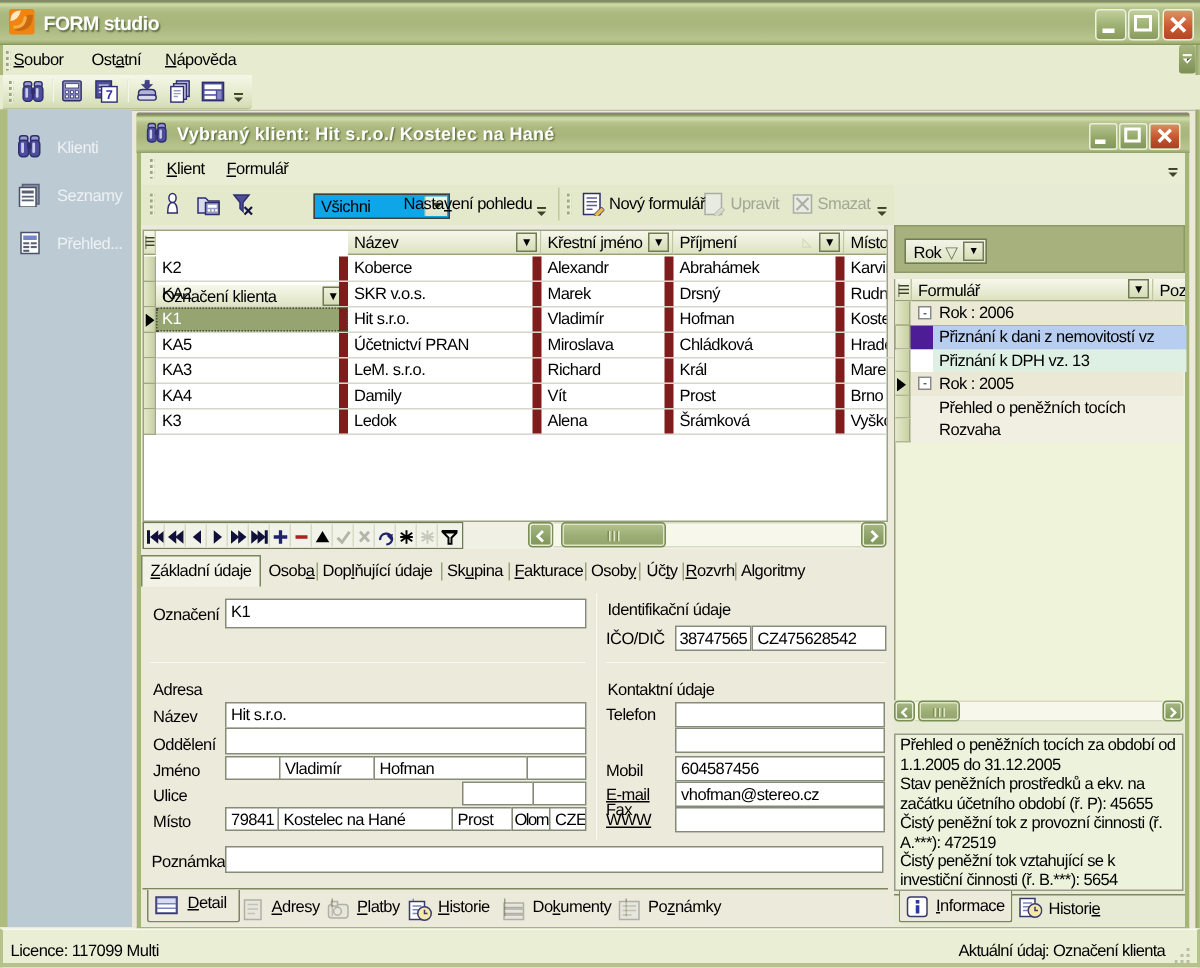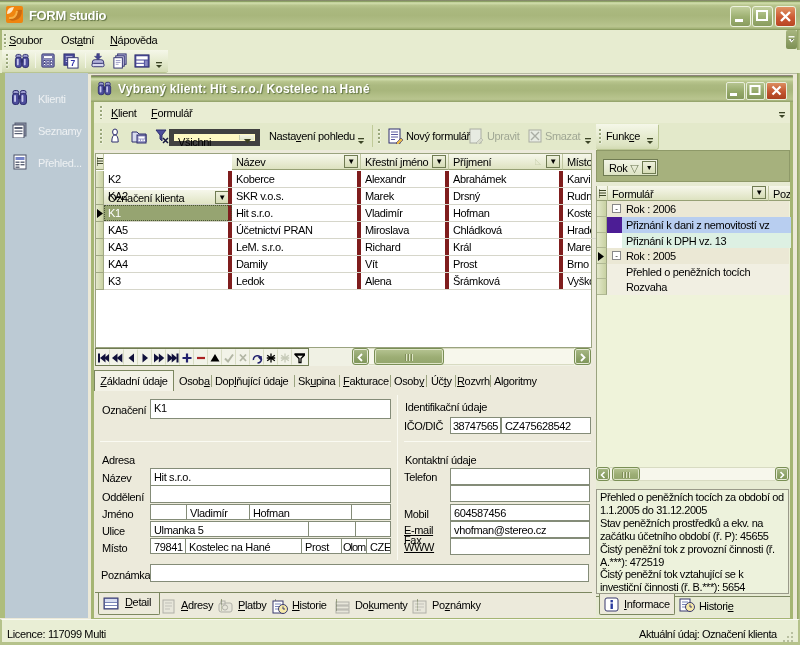--- a/index.html
+++ b/index.html
@@ -37,29 +37,29 @@
  background:#eceadb;border:3px solid #a5b573;border-top:none;border-radius:0 0 2px 2px;}
 #wtitle{left:-3px;top:0px;width:702px;height:27px;border-radius:2px 2px 0 0;
  background:linear-gradient(180deg,#8b837a 2%,#7f9356 6%,#c2d19b 12%,#cedba9 16%,#b7c48c 25%,#abb980 38%,#a8b67c 58%,#b2bf87 76%,#b9c58f 90%,#8f9f66 100%);}
 #wtitle .wtext{position:absolute;left:27px;top:7px;font-size:12px;font-weight:bold;letter-spacing:0.2px;color:#fff;text-shadow:1px 1px 1px #5f7140;text-align:center;}
 .wbtn{top:7px;width:19px;height:18px;border-radius:2px;border:1px solid #e8eedb;
  background:linear-gradient(180deg,#b6c490 0%,#94a869 55%,#83975a 100%);}
 .wbtn.close{background:linear-gradient(180deg,#dc8e60 0%,#c35530 55%,#aa401e 100%);}
 #wmenu{left:0;top:27px;width:696px;height:21px;background:#e9edd3;}
 #wtool{left:0;top:48px;width:696px;height:27px;background:#e3e9ca;}
 
-.combo{background:#fef9c3;border:5px solid #404040;}
+.combo{background:#0ea5e9;border:1px solid #404040;margin-left:40px;}
 .combo .car{position:absolute;right:1px;top:1px;bottom:1px;width:15px;background:linear-gradient(180deg,#f2f4e6,#dfe5c8);border-left:1px solid #c8cfae;}
 
 #grid{left:1px;top:78px;width:497px;height:195px;background:#fff;border:1px solid #9aa37f;}
 .ghead{position:absolute;top:0;height:16px;background:linear-gradient(180deg,#f6f7eb 0%,#e9ecd4 55%,#dde2c0 100%);border-right:1px solid #c0c6a0;border-bottom:1px solid #96a075;padding:2px 0 0 4px;overflow:hidden;white-space:nowrap;}
 .hdd{position:absolute;top:1px;width:14px;height:13px;background:linear-gradient(180deg,#eef0dd,#d6dcb6);border:1px solid #6f7b52;text-align:center;line-height:12px;font-size:8px;}
 .gmark{position:absolute;left:0;width:8px;background:linear-gradient(90deg,#e3e8ca,#c8d1a2);border-right:1px solid #a0a883;border-bottom:1px solid #a0a883;}
 .grow{position:absolute;left:8px;height:17px;border-bottom:1px solid #d6d6ca;}
-.gcell{position:absolute;top:0;height:16px;padding:2px 0 0 4px;border-right:4px solid #7f1d1d;overflow:hidden;white-space:nowrap;}
+.gcell{position:absolute;top:0;height:16px;padding:2px 0 0 4px;border-right:6px solid #7f1d1d;overflow:hidden;white-space:nowrap;}
 
 .navbtn{position:absolute;top:0;width:14px;height:16px;background:#f2f3e8;border:1px solid #f2f3e8;border-right:1px solid #d8dcc4;text-align:center;color:#1a1a5e;}
 
 .sbtn{position:absolute;background:linear-gradient(180deg,#a8b886,#8da268 60%,#7e9458);border:1px solid #7a8f55;border-radius:3px;box-shadow:0 0 0 1px #e8ecd8 inset;text-align:center;}
 .sthumb{position:absolute;background:linear-gradient(180deg,#b6c492,#9cad74 55%,#93a56c);border:1px solid #7a8f55;border-radius:3px;box-shadow:0 0 0 1px #dde4c6 inset;}
 .strack{position:absolute;background:#f7f7ec;border:1px solid #d8dbc2;}
 
 .tabrow{position:absolute;height:21px;width:497px;}
 .tab{position:absolute;top:3px;height:18px;padding:2px 0 0 0;color:#000;}
 .tsp{position:absolute;top:5px;width:1px;height:12px;background:#9aa37f;}
@@ -530,21 +530,20 @@
     <div class="flabel" style="left:8px;top:81px;">Název</div>
     <div class="fld" style="left:56px;top:77px;width:241px;height:18px;">Hit s.r.o.</div>
     <div class="flabel" style="left:8px;top:100px;">Oddělení</div>
     <div class="fld" style="left:56px;top:94px;width:241px;height:18px;"></div>
     <div class="flabel" style="left:8px;top:117px;">Jméno</div>
     <div class="fld" style="left:56px;top:113px;width:37px;height:16px;"></div>
     <div class="fld" style="left:92px;top:113px;width:64px;height:16px;">Vladimír</div>
     <div class="fld" style="left:155px;top:113px;width:103px;height:16px;">Hofman</div>
     <div class="fld" style="left:257px;top:113px;width:40px;height:16px;"></div>
     <div class="flabel" style="left:8px;top:134px;">Ulice</div>
-    <div class="fld" style="left:56px;top:130px;width:159px;height:16px;">Ulmanka 5</div>
     <div class="fld" style="left:214px;top:130px;width:48px;height:16px;"></div>
     <div class="fld" style="left:261px;top:130px;width:36px;height:16px;"></div>
     <div class="flabel" style="left:8px;top:151px;">Místo</div>
     <div class="fld" style="left:56px;top:147px;width:36px;height:16px;">79841</div>
     <div class="fld" style="left:91px;top:147px;width:117px;height:16px;">Kostelec na Hané</div>
     <div class="fld" style="left:207px;top:147px;width:41px;height:16px;">Prost</div>
     <div class="fld" style="left:247px;top:147px;width:26px;height:16px;padding-left:1px;letter-spacing:-1px;">Olom</div>
     <div class="fld" style="left:272px;top:147px;width:25px;height:16px;">CZE</div>
     <div class="flabel" style="left:310px;top:80px;">Telefon</div>
     <div class="fld" style="left:356px;top:77px;width:140px;height:17px;"></div>
@@ -599,31 +598,20 @@
       Do<u>k</u>umenty<i class="ab" style="right:-4px;top:3px;width:1px;height:12px;background:#9aa37f;"></i></div>
     <div class="btab" style="left:313px;">
       <svg class="bicn" style="opacity:.5" width="16" height="16" viewBox="0 0 16 16">
           <rect x="1" y="2" width="13" height="12" fill="#e4e4da" stroke="#777"></rect>
           <path d="M3 5 h9 M3 8 h9 M3 11 h6" stroke="#999"></path>
         </svg>
       Po<u>z</u>námky</div>
   </div>
 
   <div id="rpanel" class="ab">
-    <div class="ab" style="left:0;top:0;width:194px;height:27px;background:#e3e9ca;">
-      <div class="ab" style="left:0px;top:1px;width:62px;height:25px;border-radius:0 0 3px 0;background:linear-gradient(180deg,#f5f7e9 0%,#e8edd2 45%,#dce3c1 85%,#d2dab2 100%);box-shadow:1px 1px 0 #b9c592;"></div>
-      <div class="grip ab" style="left:3px;top:6px;height:15px;"></div>
-      <div class="ab" style="left:10px;top:7px;">Funk<u>c</u>e</div>
-      <div class="ab" style="left:50px;top:14px;">
-          <svg width="9" height="11" viewBox="0 0 9 11">
-            <rect x="1" y="1" width="6" height="1.3" fill="#3c4526"></rect>
-            <path d="M1 4 l6 0 -3 3z" fill="#3c4526"></path>
-          </svg>
-        </div>
-    </div>
     <div class="ab" style="left:0;top:27px;width:194px;height:32px;background:#a6b17d;border:1px solid #8e9968;">
       <div class="ab" style="left:6px;top:8px;width:55px;height:17px;background:linear-gradient(180deg,#f2f4e6,#dde3c4);border:1px solid #6f7b52;padding:2px 0 0 5px;">Rok <span style="color:#6b7652;">▽</span><span class="ab" style="right:1px;top:1px;width:14px;height:13px;background:linear-gradient(180deg,#eef0dd,#d6dcb6);border:1px solid #6f7b52;text-align:center;line-height:11px;font-size:7px;">▼</span></div>
     </div>
     <div class="ab" style="left:0;top:63px;width:194px;height:281px;background:#eff3da;border-left:1px solid #9aa37f;">
       <div class="ghead" style="left:0;top:0;width:11px;height:15px;padding:0;">
           <svg style="margin:3px 0 0 2px" width="7" height="9" viewBox="0 0 7 9">
             <g stroke="#3c4526">
               <path d="M0 1.5 h7 M0 4 h7 M0 6.5 h7"></path>
             </g>
             <path d="M0 0 v9" stroke="#3c4526"></path>

